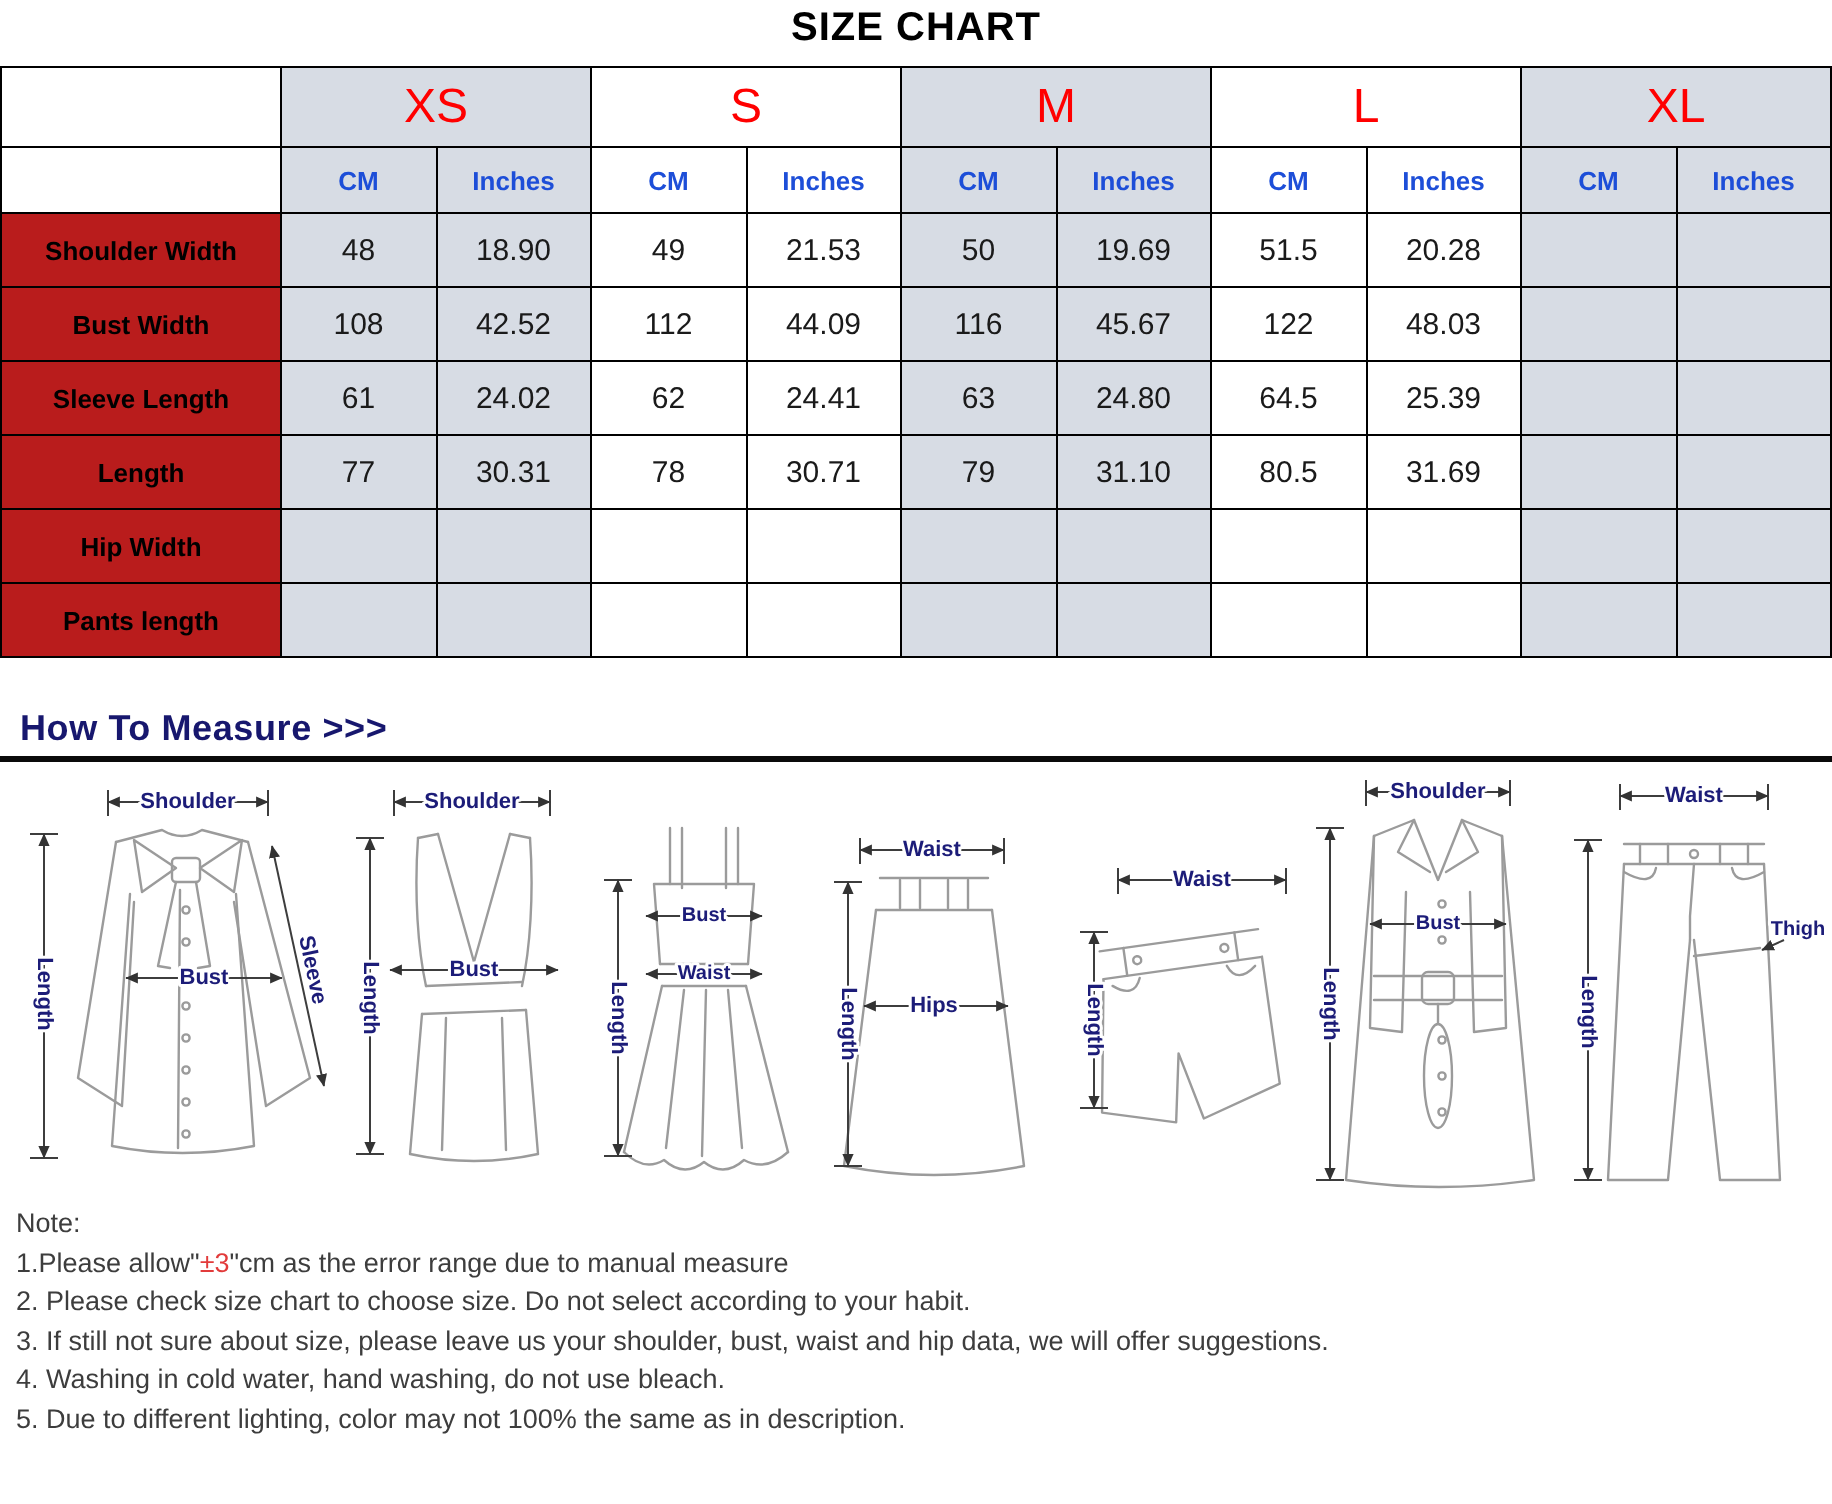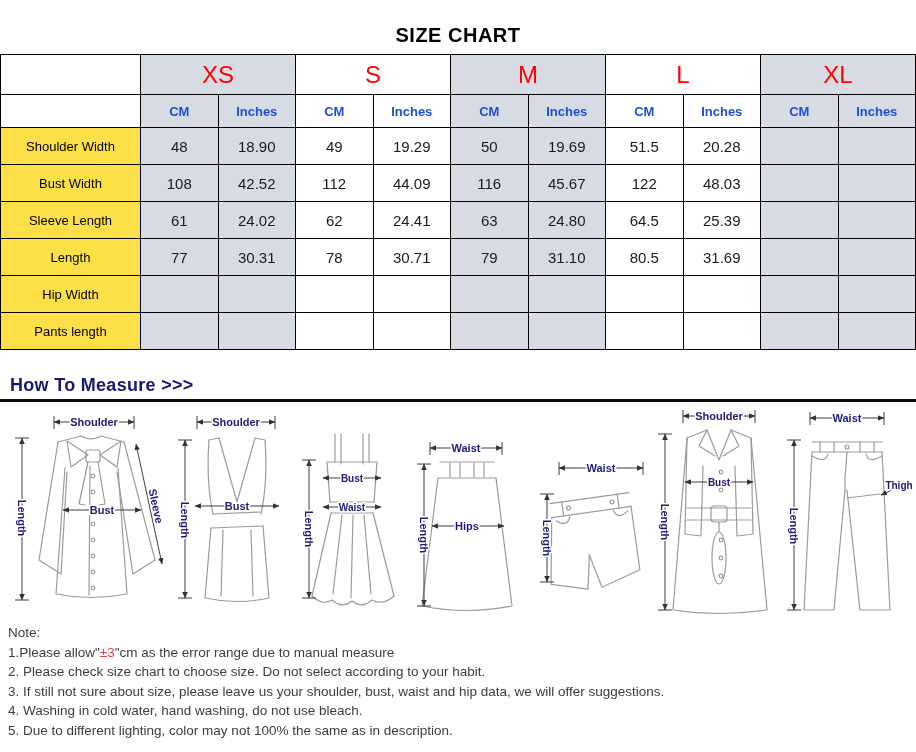--- a/index.html
+++ b/index.html
@@ -1,34 +1,34 @@
 <!DOCTYPE html>
 <html><head>
 <meta charset="utf-8">
 <style>
   html,body{margin:0;padding:0;background:#fff;}
   .page{width:916px;height:752px;overflow:hidden;background:#fff;position:relative;
         font-family:"Liberation Sans",sans-serif;}
   
-  .title{margin:0;padding:24px 0 7px;text-align:center;font-size:20px;font-weight:700;color:#000;letter-spacing:.5px;}
+  .title{margin:0;padding:3px 0 7px;text-align:center;font-size:20px;font-weight:700;color:#000;letter-spacing:.5px;}
   
   table.sizes{width:916px;border-collapse:collapse;table-layout:fixed;}
   col.c-lbl{width:140px;}
   table.sizes th,table.sizes td{border:1px solid #000;padding:0;text-align:center;vertical-align:middle;overflow:hidden;}
   tr.size-row th{height:39px;font-size:24px;font-weight:400;color:#ff0000;margin-left:36px;}
   tr.size-row th.corner{background:#fff;}
   tr.unit-row th{height:32px;font-size:13px;font-weight:700;color:#1d4ed8;}
-  td.lbl{font-size:13px;font-weight:400;color:#000;height:36px;background:#fde047;}
+  td.lbl{font-size:13px;font-weight:700;color:#000;height:36px;background:#b91c1c;}
   td.val{font-size:15px;color:#1a1a1a;}
   .shade{background:#d7dce4;}
   
   .measure-head{color:#17176e;font-size:18px;font-weight:700;margin:25px 16px 3px 10px;letter-spacing:.3px;}
   .rule{height:3px;background:#0a0a0a;width:916px;}
   
-  .diagrams{display:flex;justify-content:space-between;align-items:flex-end;
+  .diagrams{display:flex;justify-content:space-between;align-items:center;
             padding:6px 4px 0 6px;height:216px;box-sizing:border-box;}
   .mt12{margin-top:12px;} .mt26{margin-top:26px;} .mt36{margin-top:36px;}
   .garm{fill:none;stroke:#9b9b9b;stroke-width:1.2;stroke-linejoin:round;stroke-linecap:round;}
   .mline{stroke:#3d3d3d;stroke-width:1;fill:none;}
   .tick{stroke:#3d3d3d;stroke-width:1;fill:none;}
   .dlabel{font-family:"Liberation Sans",sans-serif;font-size:11px;font-weight:700;fill:#1c1c78;
           text-anchor:middle;dominant-baseline:central;paint-order:stroke;stroke:#fff;stroke-width:3px;stroke-linejoin:round;}
   .dlabel.small{font-size:10px;}
   .defs-svg{position:absolute;width:0;height:0;}
   
@@ -78,21 +78,21 @@
         <th class="shade">CM</th>
         <th class="shade">Inches</th>
       </tr>
     </thead>
     <tbody>
         <tr>
           <td class="lbl">Shoulder Width</td>
           <td class="val shade">48</td>
           <td class="val shade">18.90</td>
           <td class="val">49</td>
-          <td class="val">19.29</td>
+          <td class="val">21.53</td>
           <td class="val shade">50</td>
           <td class="val shade">19.69</td>
           <td class="val">51.5</td>
           <td class="val">20.28</td>
           <td class="val shade"></td>
           <td class="val shade"></td>
         </tr>
         <tr>
           <td class="lbl">Bust Width</td>
           <td class="val shade">108</td>

